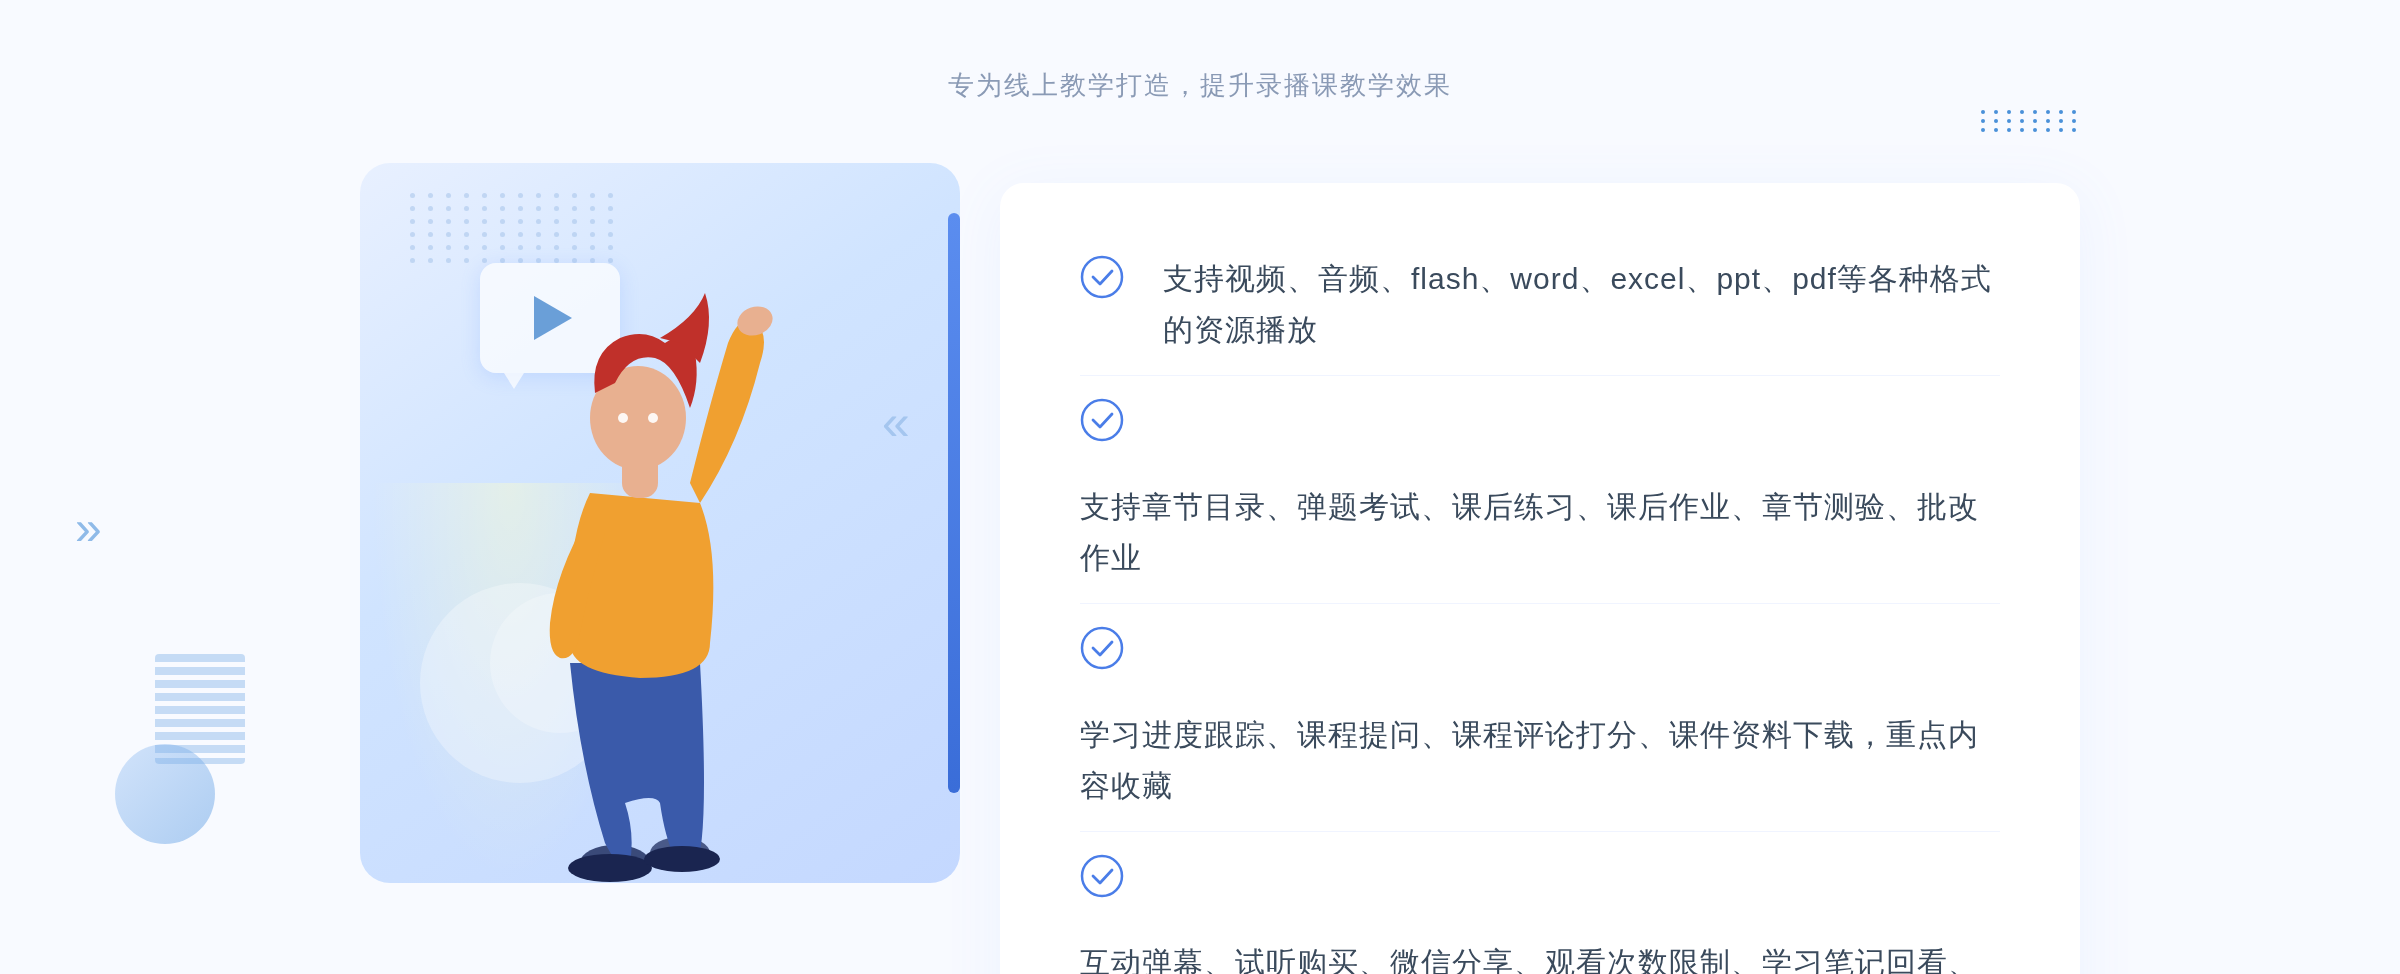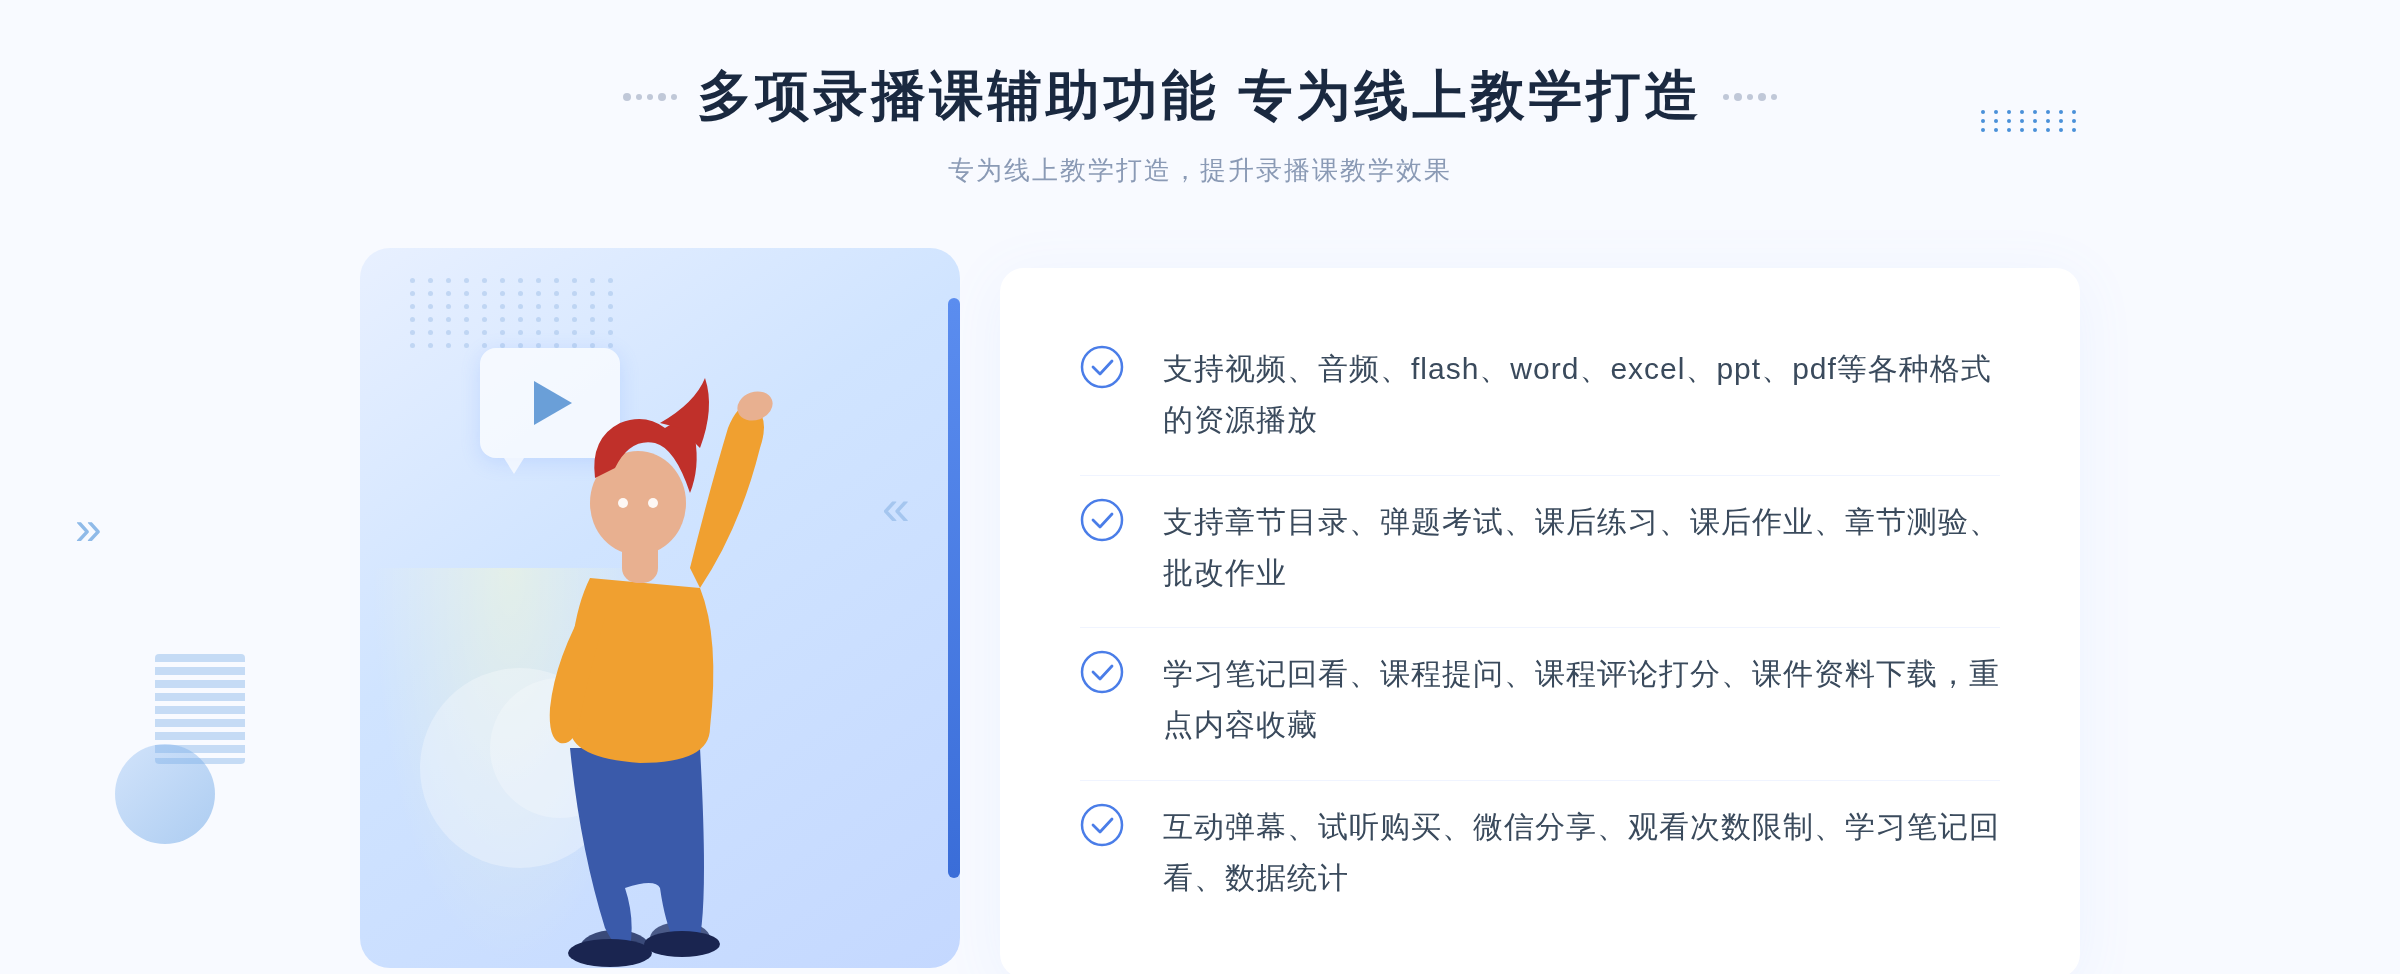--- a/index.html
+++ b/index.html
@@ -230,20 +230,21 @@
 
     .feature-item {
       display: flex;
       align-items: flex-start;
       gap: 39px;
       padding: 20px 0;
     }
 
     .feature-item + .feature-item {
       border-top: 1px solid #f0f4ff;
+      flex-direction: column;
     }
 
     .check-icon {
       width: 44px;
       height: 44px;
       flex-shrink: 0;
       margin-top: 2px;
     }
 
     .check-icon svg {
@@ -360,37 +361,20 @@
     <div class="stripe"></div>
     <div class="stripe"></div>
     <div class="stripe"></div>
     <div class="stripe"></div>
     <div class="stripe"></div>
     <div class="stripe"></div>
     <div class="stripe"></div>
   </div>
 
   <div class="header-section">
-    <div class="header-title-row">
-      <div class="header-dots-decoration">
-        <span class="dot-larger"></span>
-        <span></span>
-        <span></span>
-        <span class="dot-larger"></span>
-        <span></span>
-      </div>
-      <h1 class="main-title">多项录播课辅助功能 专为线上教学打造</h1>
-      <div class="header-dots-decoration">
-        <span></span>
-        <span class="dot-larger"></span>
-        <span></span>
-        <span class="dot-larger"></span>
-        <span></span>
-      </div>
-    </div>
     <p class="sub-title">专为线上教学打造，提升录播课教学效果</p>
   </div>
 
   <div class="content-area">
 
     <div class="illustration-panel">
       <div class="illustration-bg">
 
         <div class="dot-grid-topleft">
           <div class="dots-pattern" style="grid-template-columns: repeat(12, 10px); gap: 8px;">
@@ -540,21 +524,21 @@
         <span class="feature-text">支持章节目录、弹题考试、课后练习、课后作业、章节测验、批改作业</span>
       </div>
 
       <div class="feature-item">
         <div class="check-icon">
           <svg viewBox="0 0 44 44" xmlns="http://www.w3.org/2000/svg">
             <circle cx="22" cy="22" r="20" stroke="#4a7de8" stroke-width="2.5" fill="none"></circle>
             <polyline points="13,22 20,29 32,16" stroke="#4a7de8" stroke-width="2.8" fill="none" stroke-linecap="round" stroke-linejoin="round"></polyline>
           </svg>
         </div>
-        <span class="feature-text">学习笔记回看、课程提问、课程评论打分、课件资料下载，重点内容收藏</span>
+        <span class="feature-text">学习进度跟踪、课程提问、课程评论打分、课件资料下载，重点内容收藏</span>
       </div>
 
       <div class="feature-item">
         <div class="check-icon">
           <svg viewBox="0 0 44 44" xmlns="http://www.w3.org/2000/svg">
             <circle cx="22" cy="22" r="20" stroke="#4a7de8" stroke-width="2.5" fill="none"></circle>
             <polyline points="13,22 20,29 32,16" stroke="#4a7de8" stroke-width="2.8" fill="none" stroke-linecap="round" stroke-linejoin="round"></polyline>
           </svg>
         </div>
         <span class="feature-text">互动弹幕、试听购买、微信分享、观看次数限制、学习笔记回看、数据统计</span>

